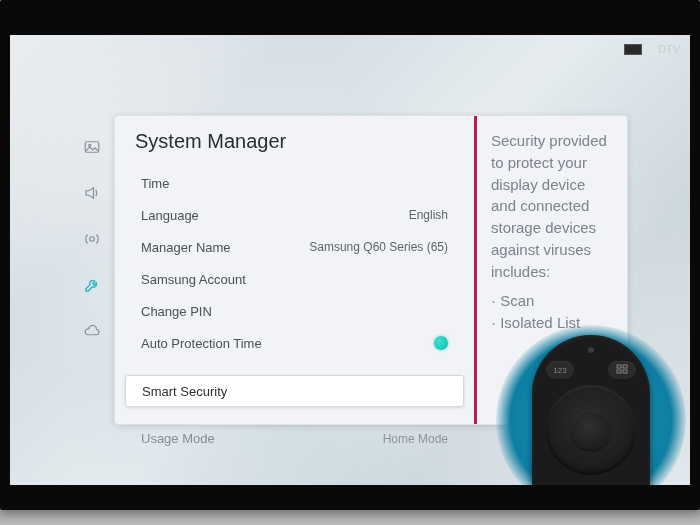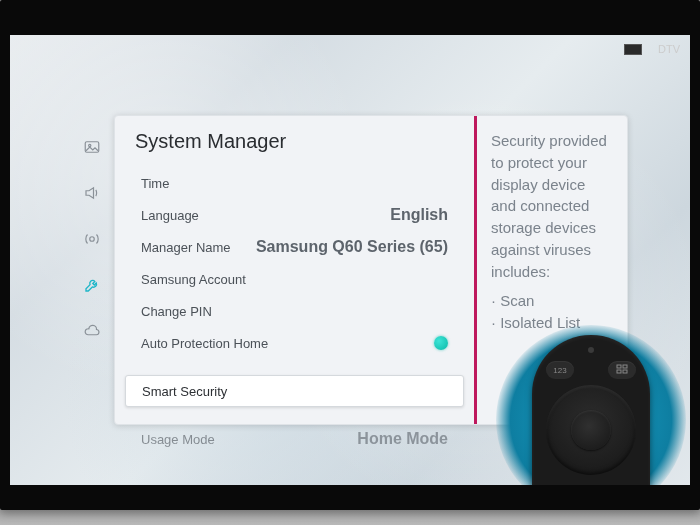--- a/index.html
+++ b/index.html
@@ -53,27 +53,27 @@
     border-right:3px solid #be185d;
   }
   .title {
     font-size:20px; color:#2a2d31; font-weight:400; padding: 0 20px 10px 20px;
   }
   .list { margin-top:4px; }
   .row {
     display:flex; align-items:center; justify-content:space-between;
     font-size:13px; color:#4b5158; padding: 9px 26px; height:32px;
   }
-  .row .val { color:#5d646c; font-size:16px;font-weight:bold; }
+  .row .val { color:#5d646c; font-size:12px; }
   .row.selected {
     background:#fff; border:1px solid #d5d9dd; border-radius:3px; margin:16px 10px;
     box-shadow:0 1px 3px rgba(0,0,0,0.12); padding: 9px 16px;
     color:#2d3034;
   }
-  .row.partial { opacity:.6; }
+  .row.partial { opacity:.6;align-items:flex-end; }
   .toggle {
     width:14px; height:14px; border-radius:50%;
     background: radial-gradient(circle at 35% 35%, #3de4d6, #09b9a8);
     box-shadow:0 0 3px rgba(9,185,168,0.6);
   }
 
   .help {
     width:150px; padding:14px 14px; font-size:15px; color:#7b838c; line-height:1.45;
   }
   .help ul { list-style:none; margin-top:8px; }
@@ -186,21 +186,21 @@
             </div>
             <div class="row">
               <span>Samsung Account</span>
               <span class="val"></span>
             </div>
             <div class="row">
               <span>Change PIN</span>
               <span class="val"></span>
             </div>
             <div class="row">
-              <span>Auto Protection Home</span>
+              <span>Auto Protection Time</span>
               <span class="toggle"></span>
             </div>
             <div class="row selected">
               <span>Smart Security</span>
               <span class="val"></span>
             </div>
             <div class="row partial">
               <span>Usage Mode</span>
               <span class="val">Home Mode</span>
             </div>

